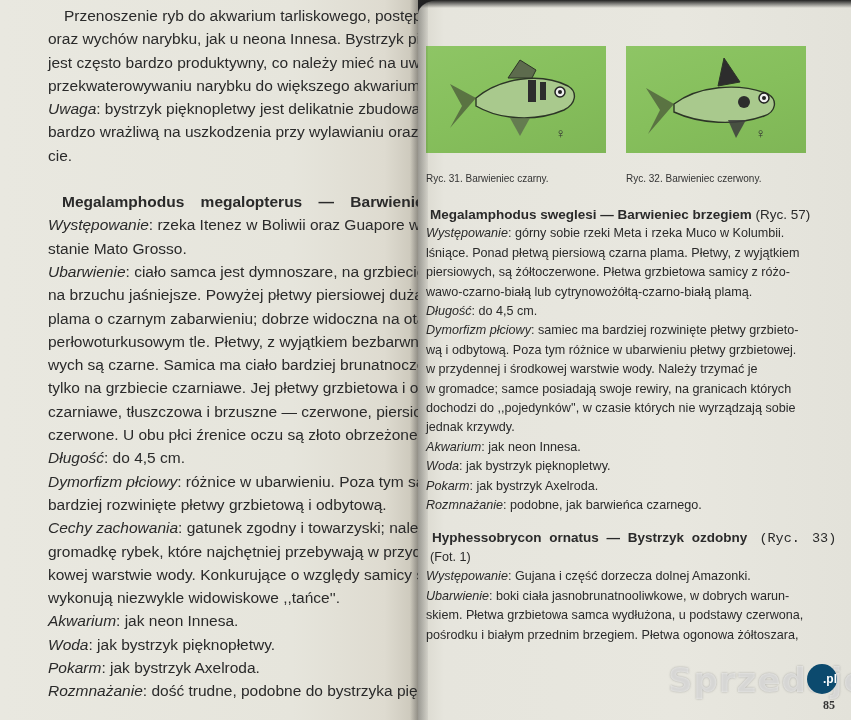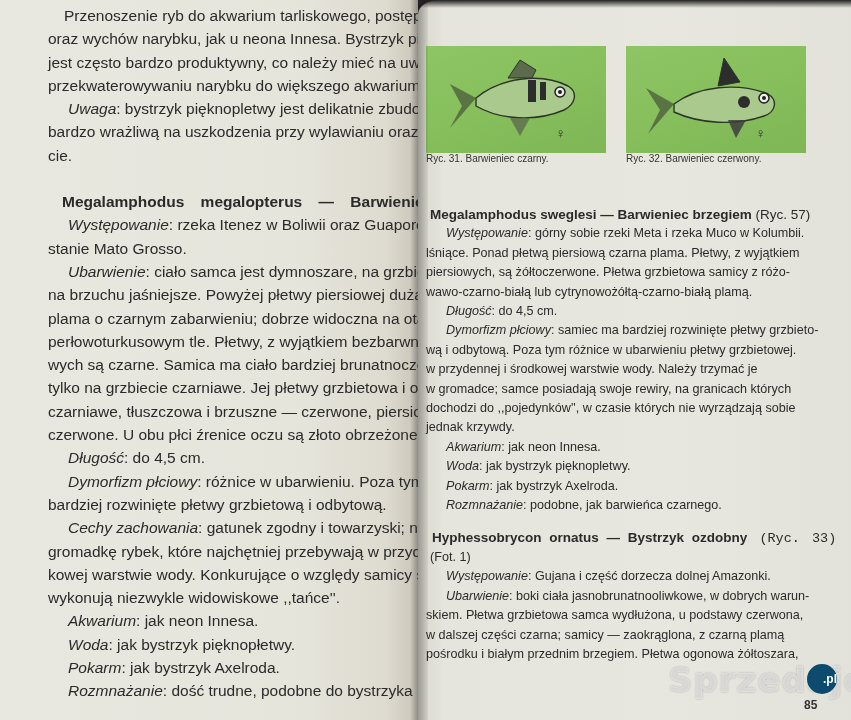--- a/index.html
+++ b/index.html
@@ -25,38 +25,38 @@
     position: absolute; left: 418px; top: 0; width: 433px; height: 8px;
     background: linear-gradient(to bottom, #222 0%, rgba(34,34,34,0) 100%);
     z-index: 2;
   }
 
   .col-left { position: absolute; left: 48px; top: 4px; width: 390px; font-size: 15.5px; line-height: 23.3px; }
   .col-left p { white-space: nowrap; }
   .indent { padding-left: 16px; }
   .gap { height: 23px; }
   .gap-s { height: 12px; }
-  em, .lbl { font-style: italic; margin-left: 20px; }
+  em, .lbl { font-style: italic; }
   .head-l { font-weight: bold; padding-left: 14px; word-spacing: 12px; }
 
   .figs { position: absolute; left: 8px; top: 46px; width: 420px; height: 140px; }
   .fig { position: absolute; top: 0; }
   .fig .plate { width: 180px; height: 107px; background: linear-gradient(160deg, #8ec565 0%, #86bf5c 50%, #7fb656 100%); position: relative; }
-  .fig .cap { font-size: 10px; color: #333; margin-top: 0; white-space: nowrap; }
+  .fig .cap { font-size: 10px; color: #333; margin-top: 20px; white-space: nowrap; }
   .fig .sex { position: absolute; right: 40px; bottom: 12px; font-size: 14px; color: #333; }
   .fig svg { position: absolute; left: 14px; top: 10px; }
 
   .col-right { position: absolute; left: 8px; top: 205px; width: 412px; font-size: 12.6px; line-height: 19.4px; }
   .col-right p { white-space: nowrap; }
   .head-r { font-weight: bold; font-size: 13.5px; padding-left: 4px; }
   .head-r .ryc { font-weight: normal; }
   .head-r2 { font-weight: bold; font-size: 13.5px; padding-left: 6px; word-spacing: 4px; }
   .head-r2 .ryc { font-weight: normal; font-family: Liberation Mono, monospace; }
 
-  .page-num { position: absolute; left: 386px; top: 698px; font-size: 12px; font-weight: bold; color: #333; }
+  .page-num { position: absolute; left: 405px; top: 698px; font-size: 12px; font-weight: bold; color: #333; font-family: Liberation Serif, serif; }
 
   .watermark { position: absolute; left: 668px; top: 660px; z-index: 5; font-size: 34px; font-weight: bold; letter-spacing: 1px;
     color: rgba(255,255,255,0.55); text-shadow: 0 0 2px rgba(120,120,120,0.6); font-family: "DejaVu Sans", sans-serif; }
   .wm-badge { position: absolute; left: 807px; top: 664px; z-index: 6; width: 30px; height: 30px; border-radius: 50%;
     background: #0c4a6e; color: #fff; font-size: 12px; font-weight: bold; line-height: 30px; text-align: right; }
 </style>
 </head>
 <body>
 
 <div class="page page-left">
@@ -162,21 +162,20 @@
     <p><span class="lbl">Rozmnażanie</span><span>: podobne, jak barwieńca czarnego.</span></p>
 
     <div class="gap-s"></div>
     <p class="head-r2"><span>Hyphessobrycon ornatus — Bystrzyk ozdobny</span><span class="ryc"> (Ryc. 33)</span></p>
     <p style="padding-left:4px;">(Fot. 1)</p>
 
     <p><span class="lbl">Występowanie</span><span>: Gujana i część dorzecza dolnej Amazonki.</span></p>
 
     <p><span class="lbl">Ubarwienie</span><span>: boki ciała jasnobrunatnooliwkowe, w dobrych warun-</span></p>
     <p>skiem. Płetwa grzbietowa samca wydłużona, u podstawy czerwona,</p>
-    <p>w dalszej części czarna; samicy — zaokrąglona, z czarną plamą</p>
     <p>pośrodku i białym przednim brzegiem. Płetwa ogonowa żółtoszara,</p>
 
   </div>
 
   <div class="page-num">85</div>
 </div>
 
 <div class="gutter"></div>
 <div class="top-shadow"></div>
 

